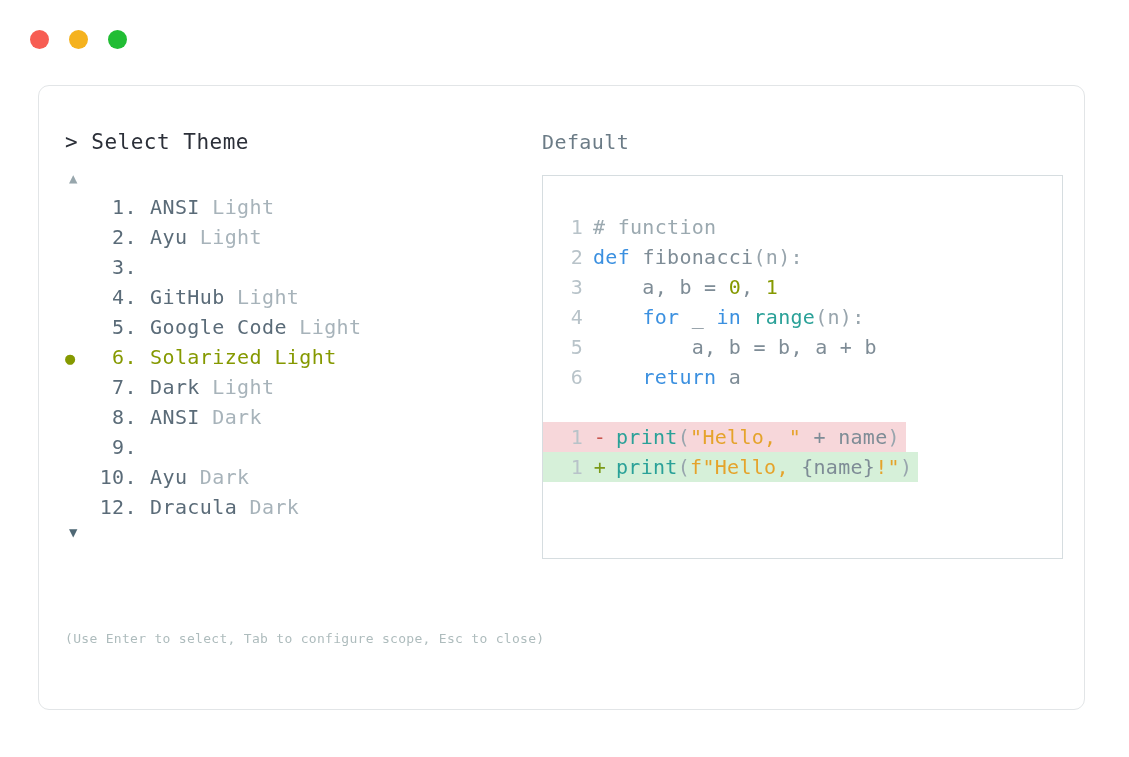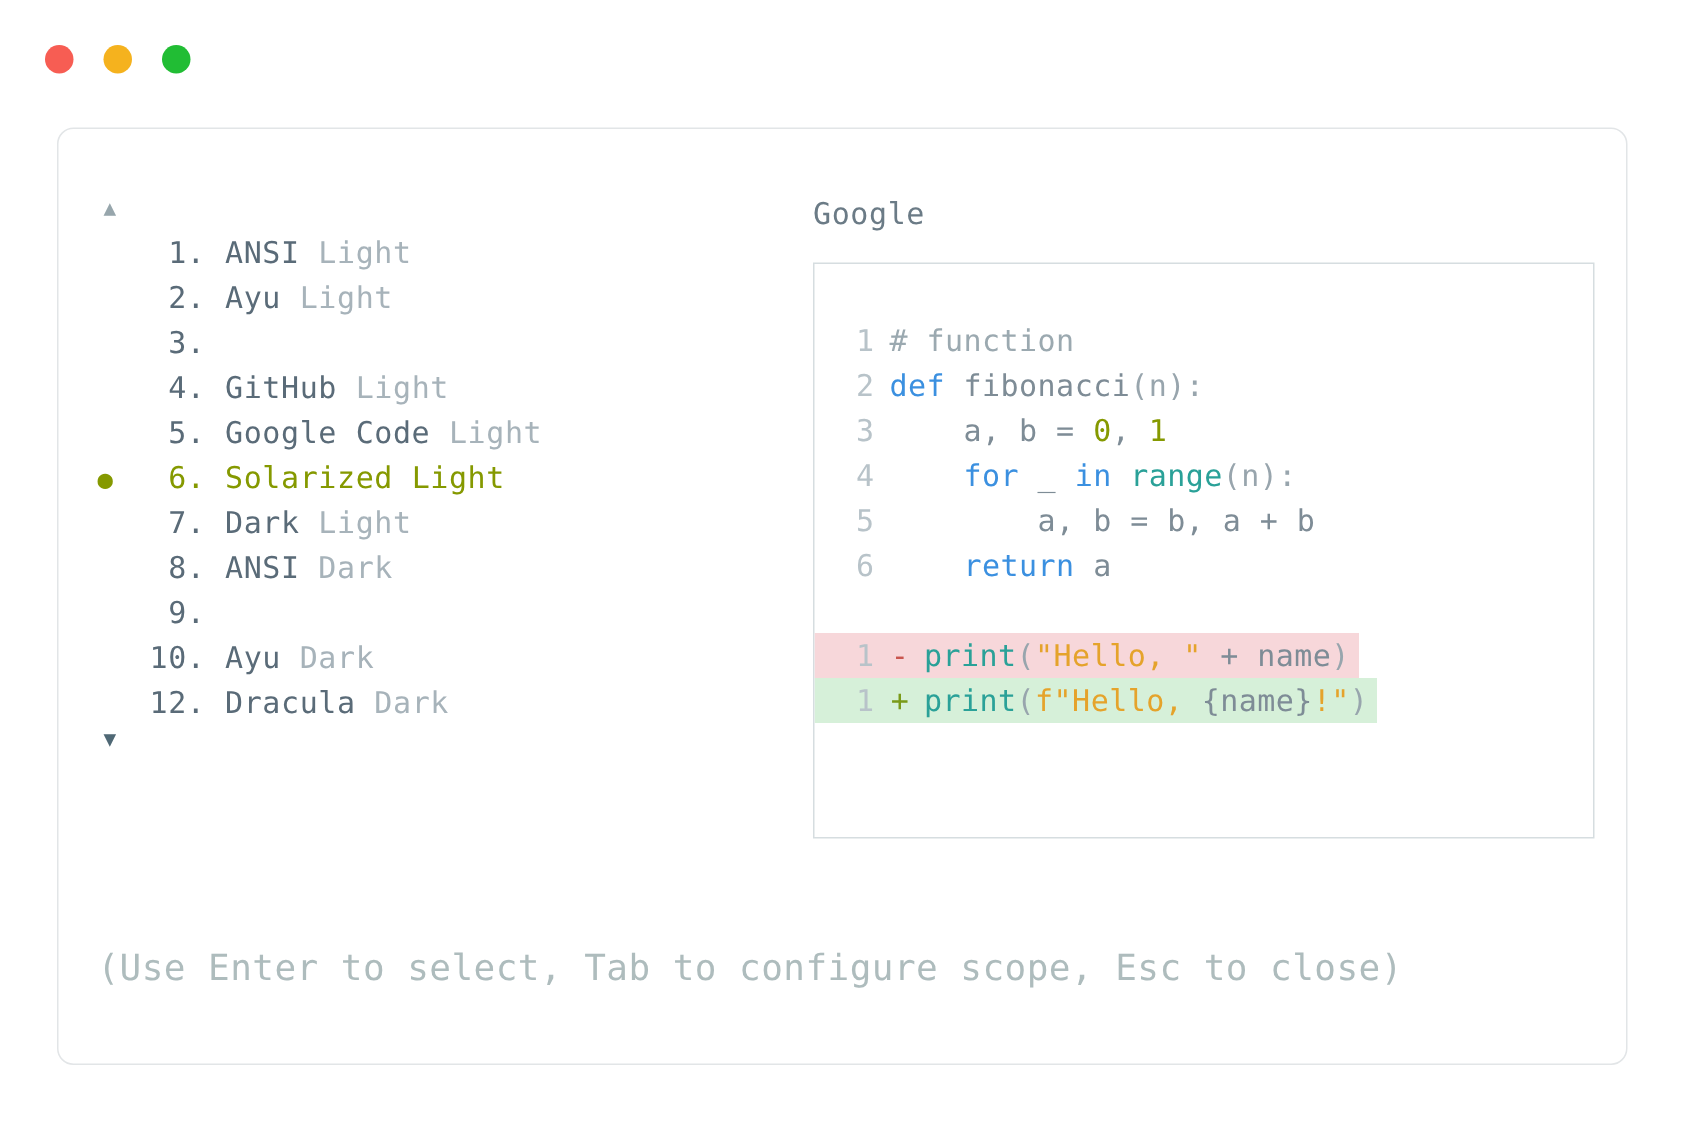--- a/index.html
+++ b/index.html
@@ -101,21 +101,21 @@
   .theme-row.selected .num-cell,
   .theme-row.selected .name-cell,
   .theme-row.selected .variant {
     color: #859900;
   }
 
   .footer-hint {
     position: absolute;
     left: 26px;
     top: 545px;
-    font-size: 24px;
+    font-size: 13px;
     letter-spacing: 0.3px;
     color: #aebcbd;
     white-space: pre;
   }
 
   
   .right-col {
     position: absolute;
     left: 503px;
     top: 46px;
@@ -193,20 +193,21 @@
 <div class="traffic-lights">
   <span class="dot" style="background: rgb(247, 93, 83);"></span>
   <span class="dot" style="background: rgb(245, 178, 30);"></span>
   <span class="dot" style="background: rgb(33, 189, 52);"></span>
 </div>
 
 <div class="card">
 
   <div class="left-col">
 
+    <div class="prompt-line">&gt; Select Theme</div>
 
     <div class="scroll-arrow arrow-up">▲</div>
 
     <div class="theme-list" id="theme-list">
         <div class="theme-row"><span class="bullet-cell"></span><span class="num-cell">1.</span><span class="name-cell"><span>ANSI</span><span class="variant"> Light</span></span></div>
         <div class="theme-row"><span class="bullet-cell"></span><span class="num-cell">2.</span><span class="name-cell"><span>Ayu</span><span class="variant"> Light</span></span></div>
         <div class="theme-row"><span class="bullet-cell"></span><span class="num-cell">3.</span></div>
         <div class="theme-row"><span class="bullet-cell"></span><span class="num-cell">4.</span><span class="name-cell"><span>GitHub</span><span class="variant"> Light</span></span></div>
         <div class="theme-row"><span class="bullet-cell"></span><span class="num-cell">5.</span><span class="name-cell"><span>Google Code</span><span class="variant"> Light</span></span></div>
         <div class="theme-row selected"><span class="bullet-cell">●</span><span class="num-cell">6.</span><span class="name-cell"><span>Solarized</span><span class="variant"> Light</span></span></div>
@@ -216,21 +217,21 @@
         <div class="theme-row"><span class="bullet-cell"></span><span class="num-cell">10.</span><span class="name-cell"><span>Ayu</span><span class="variant"> Dark</span></span></div>
         <div class="theme-row"><span class="bullet-cell"></span><span class="num-cell">12.</span><span class="name-cell"><span>Dracula</span><span class="variant"> Dark</span></span></div>
       </div>
 
     <div class="scroll-arrow arrow-down">▼</div>
   </div>
 
   <div class="footer-hint">(Use Enter to select, Tab to configure scope, Esc to close)</div>
 
   <div class="right-col">
-    <div class="preview-label">Google</div>
+    <div class="preview-label">Default</div>
 
     <div class="preview-box">
       <div class="code-area" id="code-area"><div class="code-line"><span class="ln">1</span><span class="code-text"><span class="tok-comment"># function</span></span></div><div class="code-line"><span class="ln">2</span><span class="code-text"><span class="tok-keyword">def </span><span class="tok-plain">fibonacci</span><span class="tok-punct">(n):</span></span></div><div class="code-line"><span class="ln">3</span><span class="code-text"><span class="tok-plain">    a, b = </span><span class="tok-number">0</span><span class="tok-plain">, </span><span class="tok-number">1</span></span></div><div class="code-line"><span class="ln">4</span><span class="code-text"><span class="tok-plain">    </span><span class="tok-keyword">for</span><span class="tok-plain"> _ </span><span class="tok-keyword">in</span><span class="tok-plain"> </span><span class="tok-builtin">range</span><span class="tok-punct">(n):</span></span></div><div class="code-line"><span class="ln">5</span><span class="code-text"><span class="tok-plain">        a, b = b, a + b</span></span></div><div class="code-line"><span class="ln">6</span><span class="code-text"><span class="tok-plain">    </span><span class="tok-keyword">return</span><span class="tok-plain"> a</span></span></div></div>
       <div class="code-gap"></div>
       <div class="code-area" id="diff-area"><div class="diff-line diff-del" style="background: rgb(247, 215, 218);"><span class="ln">1</span><span class="diff-mark mark-del">-</span><span class="code-text"><span class="tok-builtin">print</span><span class="tok-punct">(</span><span class="tok-string">"Hello, "</span><span class="tok-plain"> + name</span><span class="tok-punct">)</span></span></div><div class="diff-line diff-add" style="background: rgb(214, 240, 217);"><span class="ln">1</span><span class="diff-mark mark-add">+</span><span class="code-text"><span class="tok-builtin">print</span><span class="tok-punct">(</span><span class="tok-string">f"Hello, </span><span class="tok-plain">{name}</span><span class="tok-string">!"</span><span class="tok-punct">)</span></span></div></div>
     </div>
   </div>
 
 </div>
 

